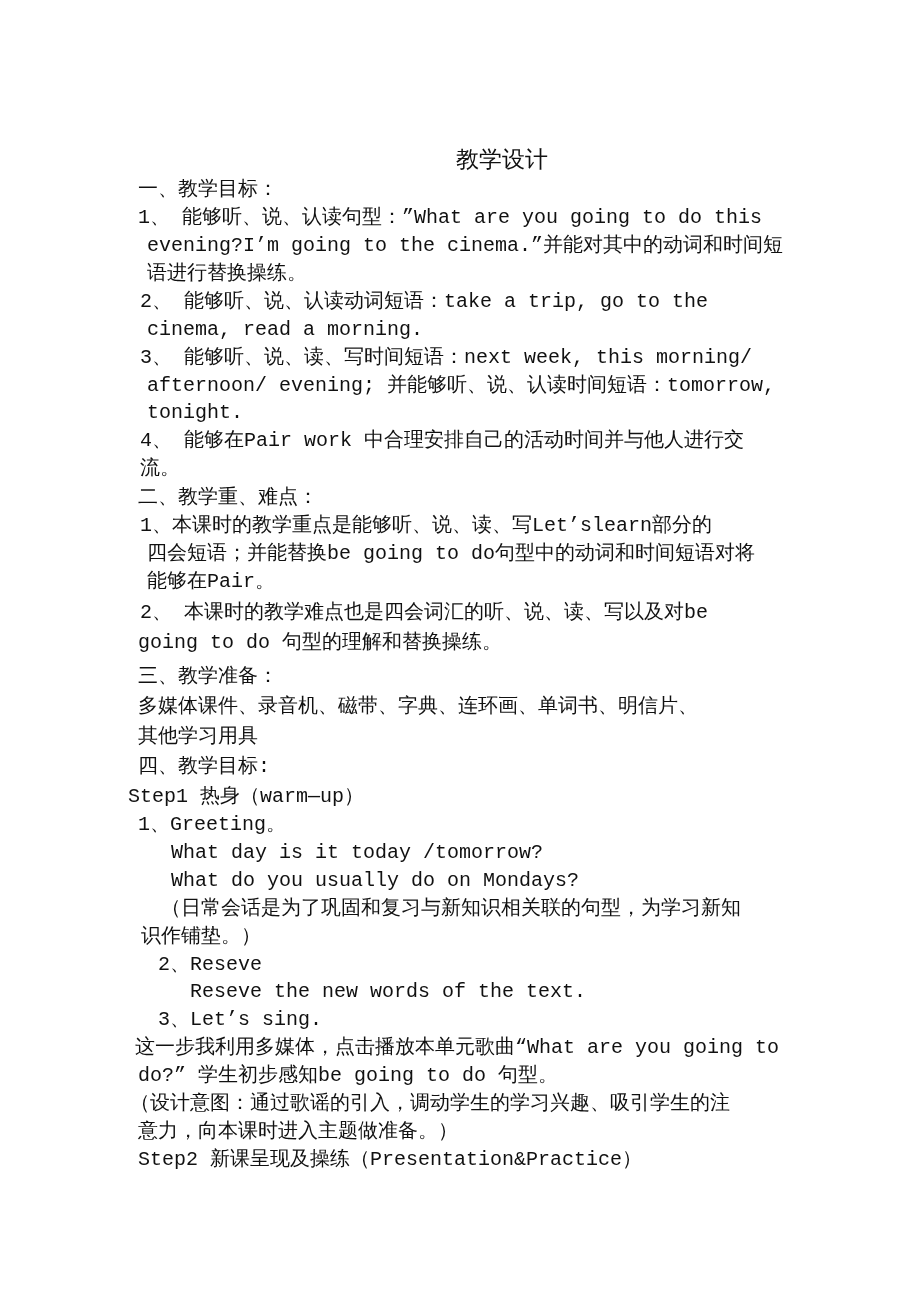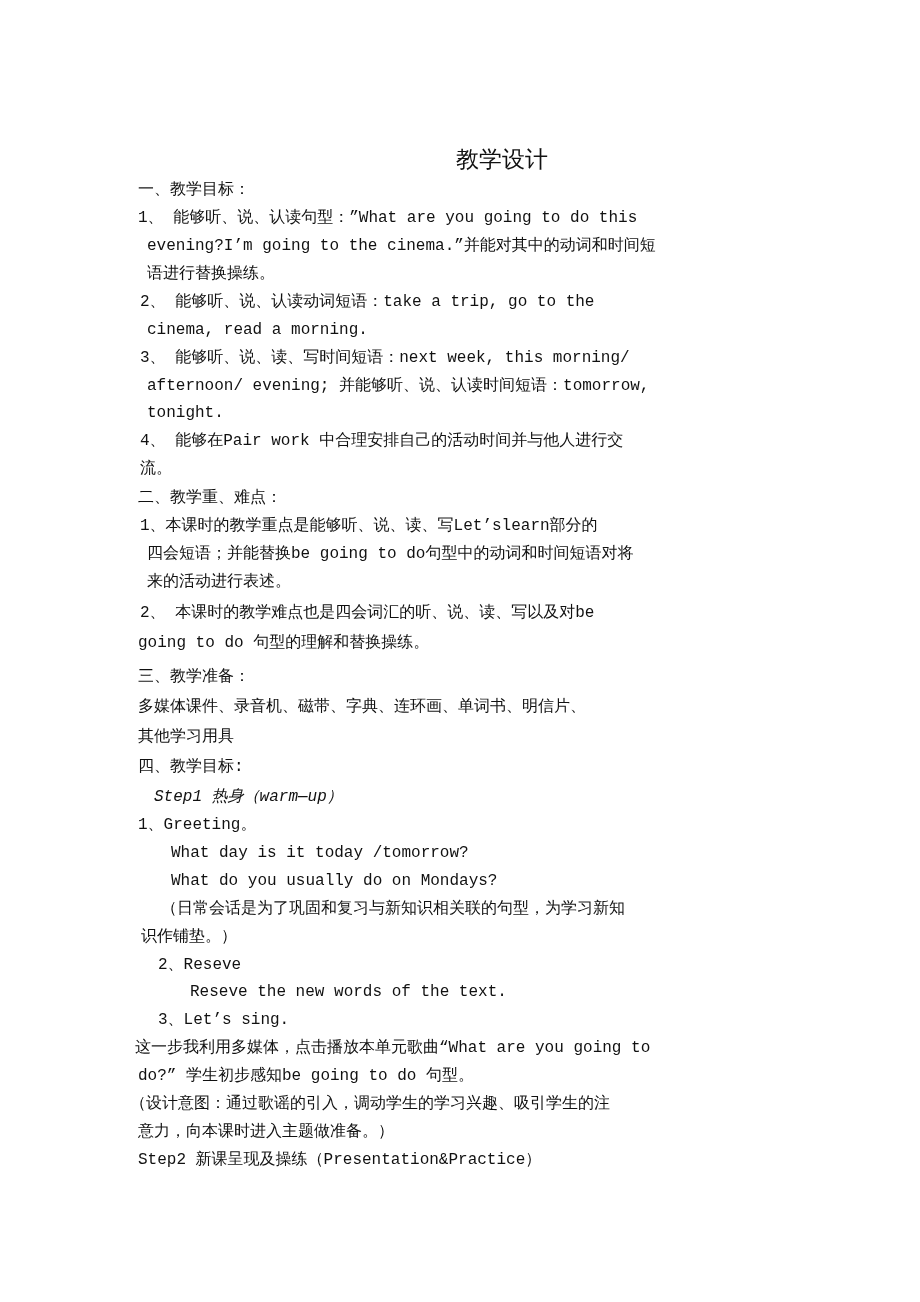--- a/index.html
+++ b/index.html
@@ -9,21 +9,21 @@
     position: absolute; top: 113px; left: 0; width: 920px; text-align: center;
     font-family: "DejaVu Sans Mono", "Liberation Mono", monospace; font-size: 21px; letter-spacing: 0.5px;
   }
   .title-zh {
     position: absolute; top: 144px; left: 0; width: 920px; text-align: center;
     font-family: "DejaVu Sans", sans-serif; font-size: 23px; padding-left: 42px;
   }
   .line {
     position: absolute; white-space: nowrap;
     font-family: "Liberation Mono", "DejaVu Sans Mono", monospace;
-    font-size: 16px; line-height: 24px;
+    font-size: 20px; line-height: 24px;
   }
 </style>
 </head>
 <body>
 
 <div class="page">
   <div class="title-zh">教学设计</div>
   <div id="lines">
       <div class="line" style="left: 138px; top: 178px;">一、教学目标：</div>
       <div class="line" style="left: 138px; top: 206px;"> 1、 能够听、说、认读句型：”What are you going to do this</div>
@@ -32,28 +32,28 @@
       <div class="line" style="left: 140px; top: 290px;"> 2、 能够听、说、认读动词短语：take a trip, go to the</div>
       <div class="line" style="left: 147px; top: 318px;">cinema, read a morning.</div>
       <div class="line" style="left: 140px; top: 346px;"> 3、 能够听、说、读、写时间短语：next week, this morning/</div>
       <div class="line" style="left: 147px; top: 374px;">afternoon/ evening; 并能够听、说、认读时间短语：tomorrow,</div>
       <div class="line" style="left: 147px; top: 401px;">tonight.</div>
       <div class="line" style="left: 140px; top: 429px;"> 4、 能够在Pair work 中合理安排自己的活动时间并与他人进行交</div>
       <div class="line" style="left: 140px; top: 457px;">流。</div>
       <div class="line" style="left: 138px; top: 486px;">二、教学重、难点：</div>
       <div class="line" style="left: 140px; top: 514px;"> 1、本课时的教学重点是能够听、说、读、写Let’slearn部分的</div>
       <div class="line" style="left: 147px; top: 542px;">四会短语；并能替换be going to do句型中的动词和时间短语对将</div>
-      <div class="line" style="left: 147px; top: 570px;">来的活动进行表述。</div>
+      <div class="line" style="left: 147px; top: 570px;">能够在Pair。</div>
       <div class="line" style="left: 140px; top: 601px;">  2、 本课时的教学难点也是四会词汇的听、说、读、写以及对be</div>
       <div class="line" style="left: 138px; top: 631px;">going to do 句型的理解和替换操练。</div>
       <div class="line" style="left: 138px; top: 665px;">三、教学准备：</div>
       <div class="line" style="left: 138px; top: 695px;">    多媒体课件、录音机、磁带、字典、连环画、单词书、明信片、</div>
       <div class="line" style="left: 138px; top: 725px;">其他学习用具</div>
       <div class="line" style="left: 138px; top: 755px;">四、教学目标:</div>
-      <div class="line" style="left: 154px; top: 785px; font-style: italic;">Step1 热身（warm—up）</div>
+      <div class="line" style="left: 128px; top: 785px;">Step1 热身（warm—up）</div>
       <div class="line" style="left: 138px; top: 813px;">  1、Greeting。</div>
       <div class="line" style="left: 171px; top: 841px;">What day is it today /tomorrow?</div>
       <div class="line" style="left: 171px; top: 869px;">What do you usually do on Mondays?</div>
       <div class="line" style="left: 161px; top: 897px;">（日常会话是为了巩固和复习与新知识相关联的句型，为学习新知</div>
       <div class="line" style="left: 141px; top: 925px;">识作铺垫。）</div>
       <div class="line" style="left: 158px; top: 953px;">2、Reseve</div>
       <div class="line" style="left: 190px; top: 980px;">Reseve  the  new  words  of  the  text.</div>
       <div class="line" style="left: 158px; top: 1008px;">3、Let’s sing.</div>
       <div class="line" style="left: 135px; top: 1036px;">这一步我利用多媒体，点击播放本单元歌曲“What are you going to</div>
       <div class="line" style="left: 138px; top: 1064px;">do?” 学生初步感知be going to do 句型。</div>

